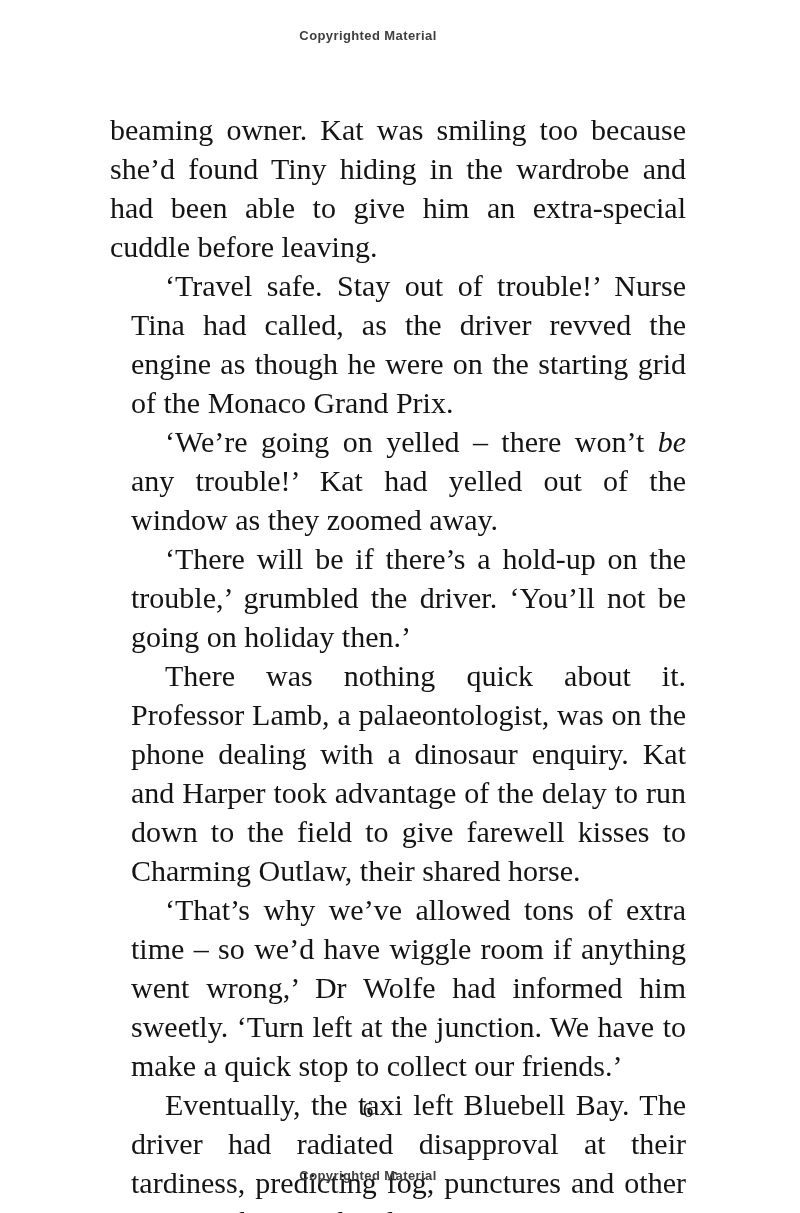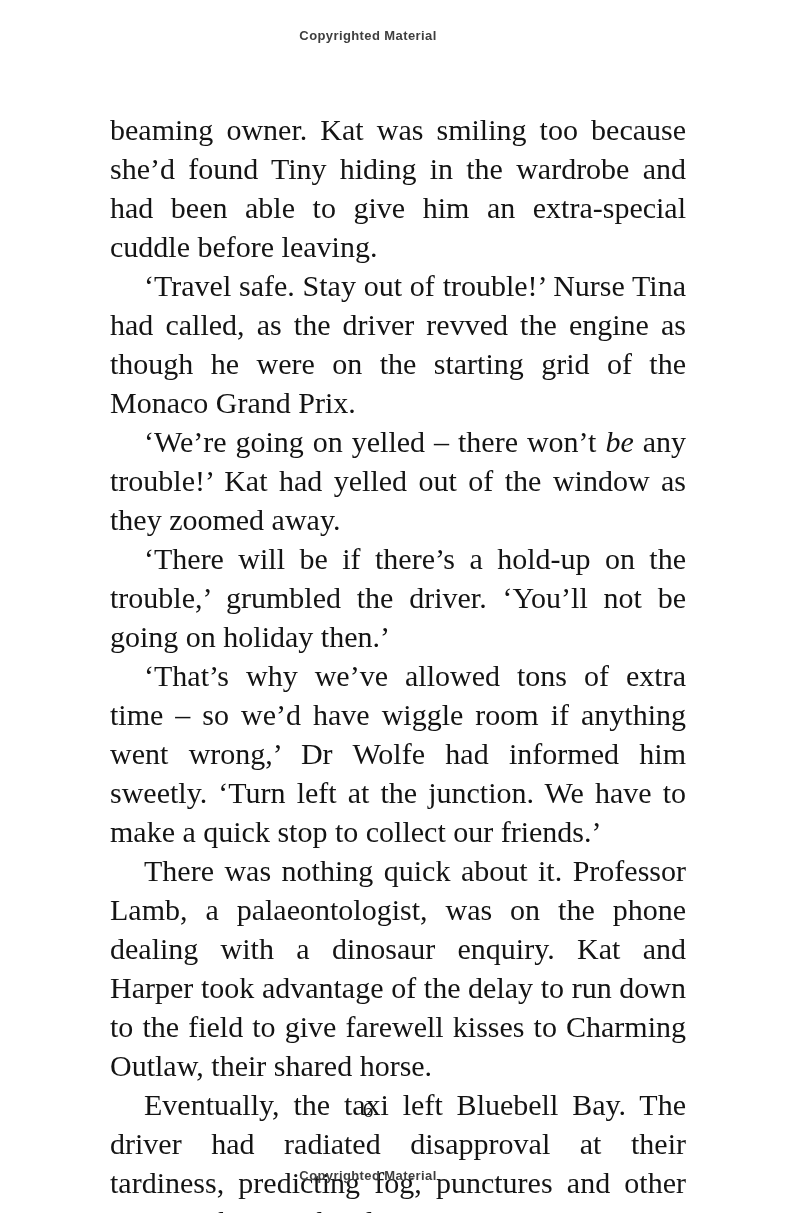--- a/index.html
+++ b/index.html
@@ -38,20 +38,21 @@
     color: #141414;
     text-align: justify;
     text-justify: inter-word;
   }
   .text-block p {
     margin: 0;
     padding: 0;
   }
   .text-block p.indent {
     text-indent: 34px;
+    margin-left: 21px;
   }
   .text-block em {
     font-style: italic;
   }
   .page-number {
     position: absolute;
     left: 0;
     top: 1098px;
     width: 100%;
     text-align: center;
@@ -65,22 +66,22 @@
 
 <div class="book-page">
 
   <div class="copyright-notice copyright-top">Copyrighted Material</div>
 
   <div class="text-block">
       <p><span>beaming owner. Kat was smiling too because she’d found Tiny hiding in the wardrobe and had been able to give him an extra-special cuddle before leaving.</span></p>
       <p class="indent"><span>‘Travel safe. Stay out of trouble!’ Nurse Tina had called, as the driver revved the engine as though he were on the starting grid of the Monaco Grand Prix.</span></p>
       <p class="indent"><span>‘We’re going on yelled – there won’t </span><em>be</em><span> any trouble!’ Kat had yelled out of the window as they zoomed away.</span></p>
       <p class="indent"><span>‘There will be if there’s a hold-up on the trouble,’ grumbled the driver. ‘You’ll not be going on holiday then.’</span></p>
+      <p class="indent"><span>There was nothing quick about it. Professor Lamb, a palaeontologist, was on the phone dealing with a dinosaur enquiry. Kat and Harper took advantage of the delay to run down to the field to give farewell kisses to Charming Outlaw, their shared horse.</span></p>
       <p class="indent"><span>‘That’s why we’ve allowed tons of extra time – so we’d have wiggle room if anything went wrong,’ Dr Wolfe had informed him sweetly. ‘Turn left at the junction. We have to make a quick stop to collect our friends.’</span></p>
-      <p class="indent"><span>There was nothing quick about it. Professor Lamb, a palaeontologist, was on the phone dealing with a dinosaur enquiry. Kat and Harper took advantage of the delay to run down to the field to give farewell kisses to Charming Outlaw, their shared horse.</span></p>
       <p class="indent"><span>Eventually, the taxi left Bluebell Bay. The driver had radiated disapproval at their tardiness, predicting fog, punctures and other catastrophes up ahead.</span></p>
     </div>
 
   <div class="page-number">6</div>
 
   <div class="copyright-notice copyright-bottom">Copyrighted Material</div>
 
 </div>
 
 </body></html>

